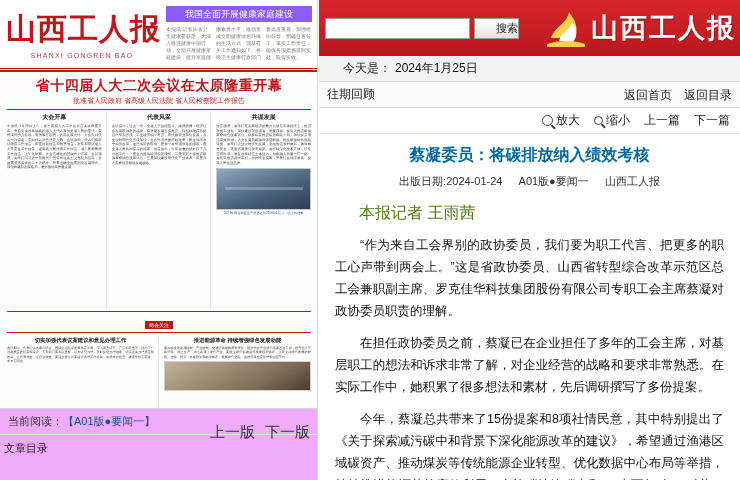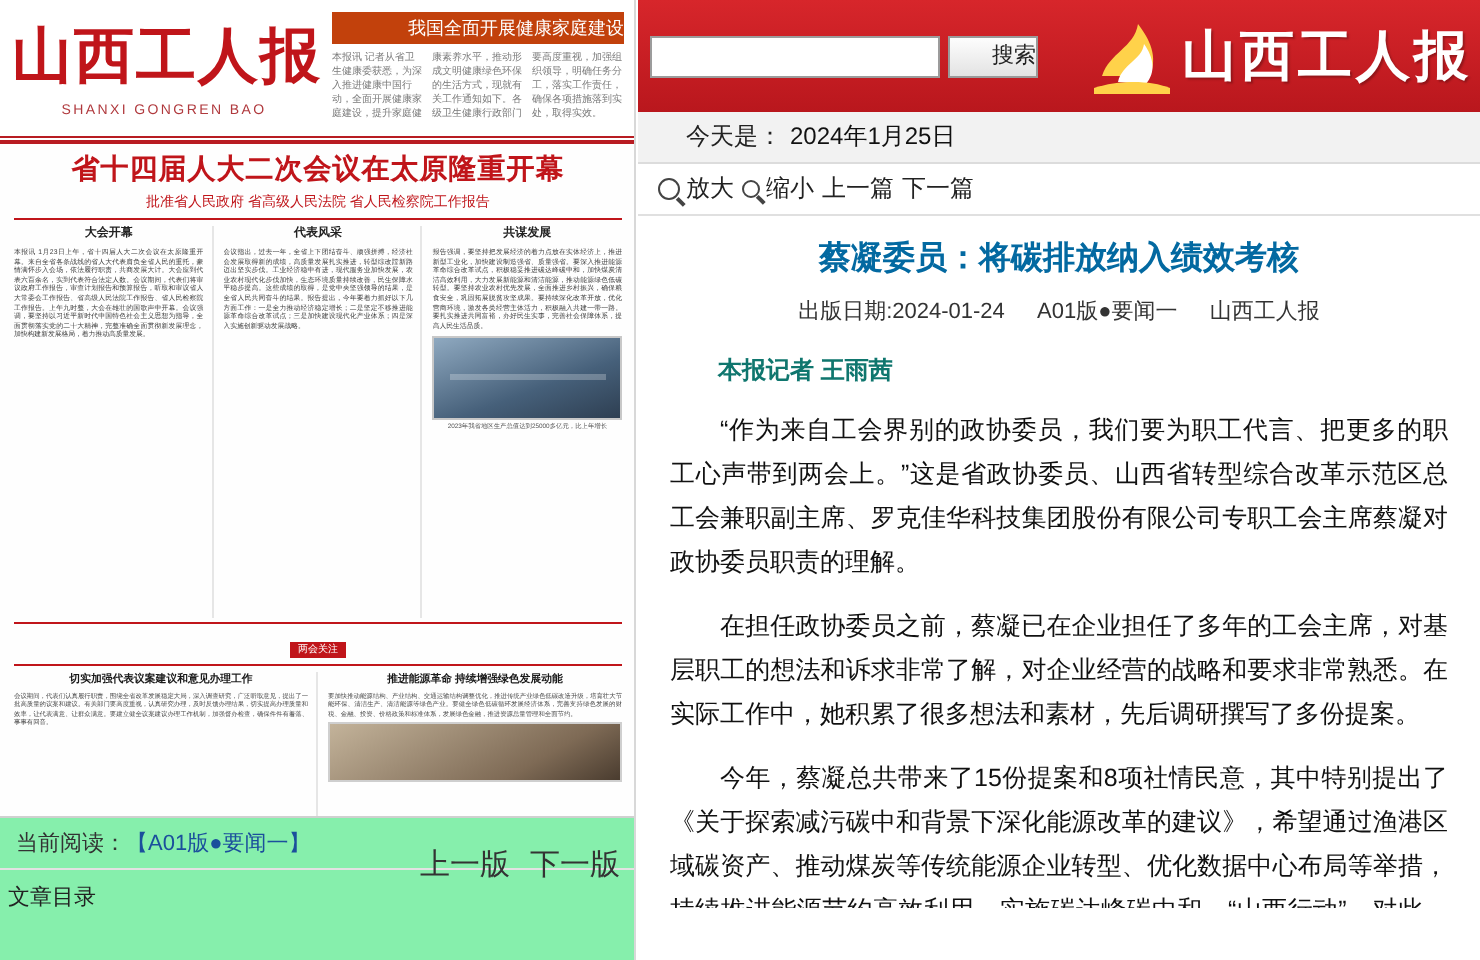--- a/index.html
+++ b/index.html
@@ -51,25 +51,25 @@
     width: 152px;
     text-align: center;
     font-size: 7px;
     color: #b0393d;
     letter-spacing: 1.2px;
   }
   .mast-banner {
     position: absolute;
     left: 166px; top: 6px;
     width: 146px; height: 16px;
-    background: #c2410c;
+    background: #8b5cf6;
     color: #fff;
     font-size: 9px;
     line-height: 16px;
-    text-align: right;
+    text-align: center;
     white-space: nowrap;
     overflow: hidden;
   }
   .mast-sub {
     position: absolute;
     left: 166px; top: 26px;
     width: 146px;
     font-size: 5px;
     color: #7b7b7b;
     line-height: 7px;
@@ -205,21 +205,21 @@
     margin-top: 2px;
     background: linear-gradient(150deg,#c3b39a,#7e6a55 70%,#4a3c2f);
     border: 1px solid #cfcfcf;
   }
 
   
   .reader-foot {
     position: absolute;
     left: 0; top: 408px;
     width: 318px; height: 72px;
-    background: #86efac;
+    background: #f0abfc;
     border-top: 1px solid #d0d0d0;
     text-align: center;
   }
   .foot-row {
     position: relative;
     height: 26px;
     border-bottom: 1px solid #e2e2e2;
     padding: 0 8px;
     display: flex;
     align-items: center;
@@ -337,24 +337,25 @@
   }
   .nav-right span { cursor: pointer; }
 
   .tool-bar {
     position: relative;
     width: 421px; height: 26px;
     background: #fff;
     border-bottom: 1px solid #e0e0e0;
     display: flex;
     align-items: center;
-    gap: 4px;
+    gap: 14px;
     padding: 0 10px;
     font-size: 12px;
     color: #222;
+    justify-content: flex-end;
   }
   .tool-item { display: flex; align-items: center; gap: 3px; cursor: pointer; }
   .mag {
     width: 11px; height: 11px;
     border: 1.6px solid #444;
     border-radius: 50%;
     position: relative;
     display: inline-block;
   }
   .mag:after {
@@ -383,24 +384,23 @@
     line-height: 22px;
   }
   .art-meta {
     font-size: 11px;
     color: #333;
     text-align: center;
     margin-top: 8px;
   }
   .art-meta .sp { display: inline-block; width: 10px; }
   .art-author {
-    font-size: 12px;
-    color: #0f766e;
+    font-size: 16px;
+    color: #4d7c0f;
     margin: 14px 0 0 24px;
-    font-weight: bold;
   }
   .art-p {
     font-size: 12.5px;
     line-height: 22px;
     color: #111;
     text-indent: 2em;
     margin-top: 10px;
     text-align: justify;
   }
 </style>
@@ -488,20 +488,27 @@
         </div>
         <div class="brand-text">山西工人报</div>
       </div>
     </div>
 
     <div class="date-bar">
       <span>今天是：</span>
       <span class="date-val">2024年1月25日</span>
     </div>
 
+    <div class="nav-bar">
+      <span>往期回顾</span>
+      <div class="nav-right">
+        <span>返回首页</span>
+        <span>返回目录</span>
+      </div>
+    </div>
 
     <div class="tool-bar">
       <div class="tool-item">
         <span class="mag"></span>
         <span>放大</span>
       </div>
       <div class="tool-item">
         <span class="mag small"></span>
         <span>缩小</span>
       </div>

